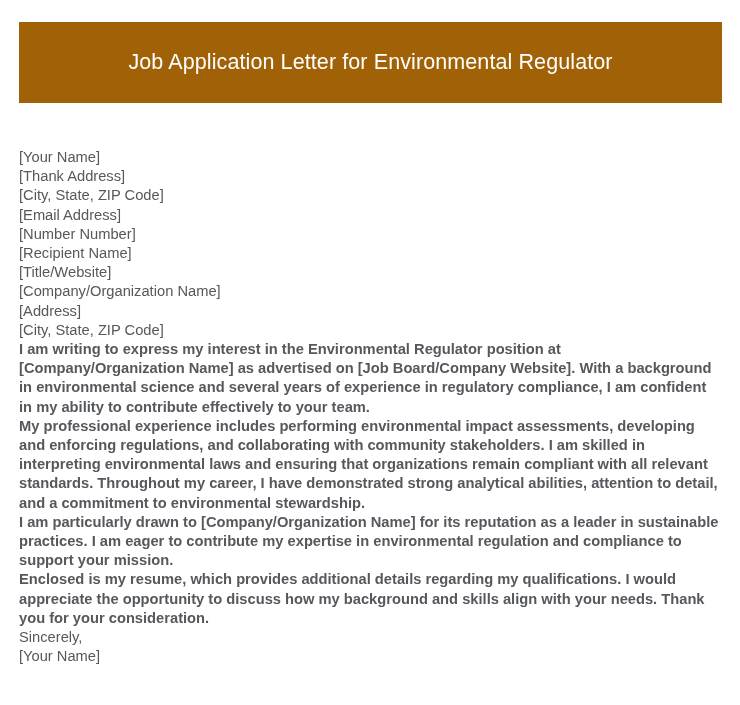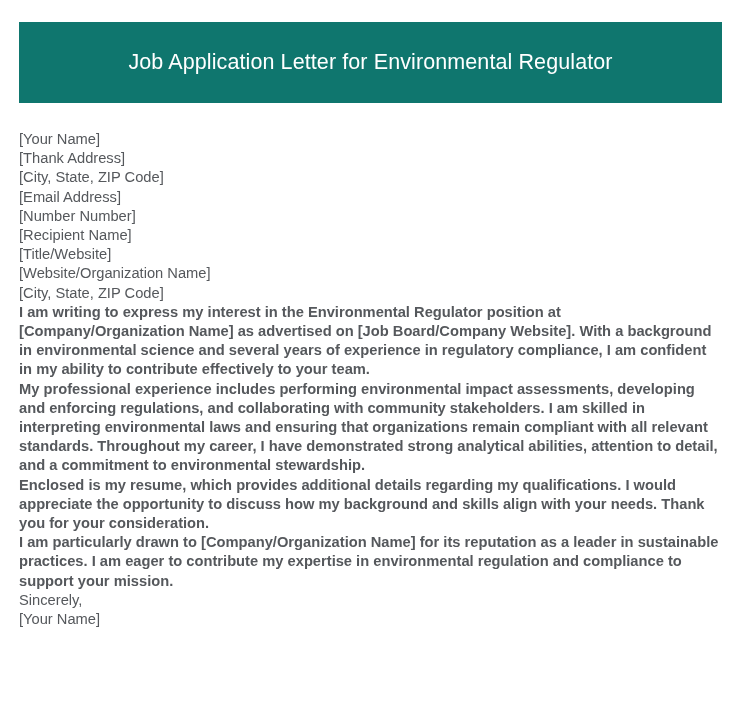--- a/index.html
+++ b/index.html
@@ -20,42 +20,42 @@
     height: 705px;
     background: #ffffff;
   }
 
   #header-banner {
     position: absolute;
     left: 19px;
     top: 22px;
     width: 703px;
     height: 81px;
-    background: #0f766e;
+    background: #a16207;
     display: flex;
     align-items: center;
     justify-content: center;
     box-sizing: border-box;
   }
 
   #header-title {
     color: #ffffff;
     font-family: "Liberation Sans", sans-serif;
     font-size: 21.5px;
     font-weight: 400;
     letter-spacing: 0.1px;
     line-height: 1.2;
     text-align: center;
     white-space: nowrap;
   }
 
   #letter-body {
     position: absolute;
     left: 19px;
-    top: 130px;
+    top: 148px;
     width: 704px;
   }
 
   .letter-line,
   .letter-para {
     color: #55585c;
     font-family: "Liberation Sans", sans-serif;
     font-size: 14.7px;
     line-height: 19.2px;
     margin: 0;
@@ -84,28 +84,29 @@
       <div class="letter-line">[Thank Address]</div>
       <div class="letter-line">[City, State, ZIP Code]</div>
       <div class="letter-line">[Email Address]</div>
       <div class="letter-line">[Number Number]</div>
     </div>
 
 
     <div>
       <div class="letter-line">[Recipient Name]</div>
       <div class="letter-line">[Title/Website]</div>
-      <div class="letter-line">[Website/Organization Name]</div>
+      <div class="letter-line">[Company/Organization Name]</div>
+      <div class="letter-line">[Address]</div>
       <div class="letter-line">[City, State, ZIP Code]</div>
     </div>
 
 
     <p class="letter-para">I am writing to express my interest in the Environmental Regulator position at [Company/Organization Name] as advertised on [Job Board/Company Website]. With a background in environmental science and several years of experience in regulatory compliance, I am confident in my ability to contribute effectively to your team.</p>
     <p class="letter-para">My professional experience includes performing environmental impact assessments, developing and enforcing regulations, and collaborating with community stakeholders. I am skilled in interpreting environmental laws and ensuring that organizations remain compliant with all relevant standards. Throughout my career, I have demonstrated strong analytical abilities, attention to detail, and a commitment to environmental stewardship.</p>
+    <p class="letter-para">I am particularly drawn to [Company/Organization Name] for its reputation as a leader in sustainable practices. I am eager to contribute my expertise in environmental regulation and compliance to support your mission.</p>
     <p class="letter-para">Enclosed is my resume, which provides additional details regarding my qualifications. I would appreciate the opportunity to discuss how my background and skills align with your needs. Thank you for your consideration.</p>
-    <p class="letter-para">I am particularly drawn to [Company/Organization Name] for its reputation as a leader in sustainable practices. I am eager to contribute my expertise in environmental regulation and compliance to support your mission.</p>
 
     <div class="letter-line">Sincerely,</div>
     <div class="letter-line">[Your Name]</div>
 
   </div>
 
 </div>
 
 </body></html>

